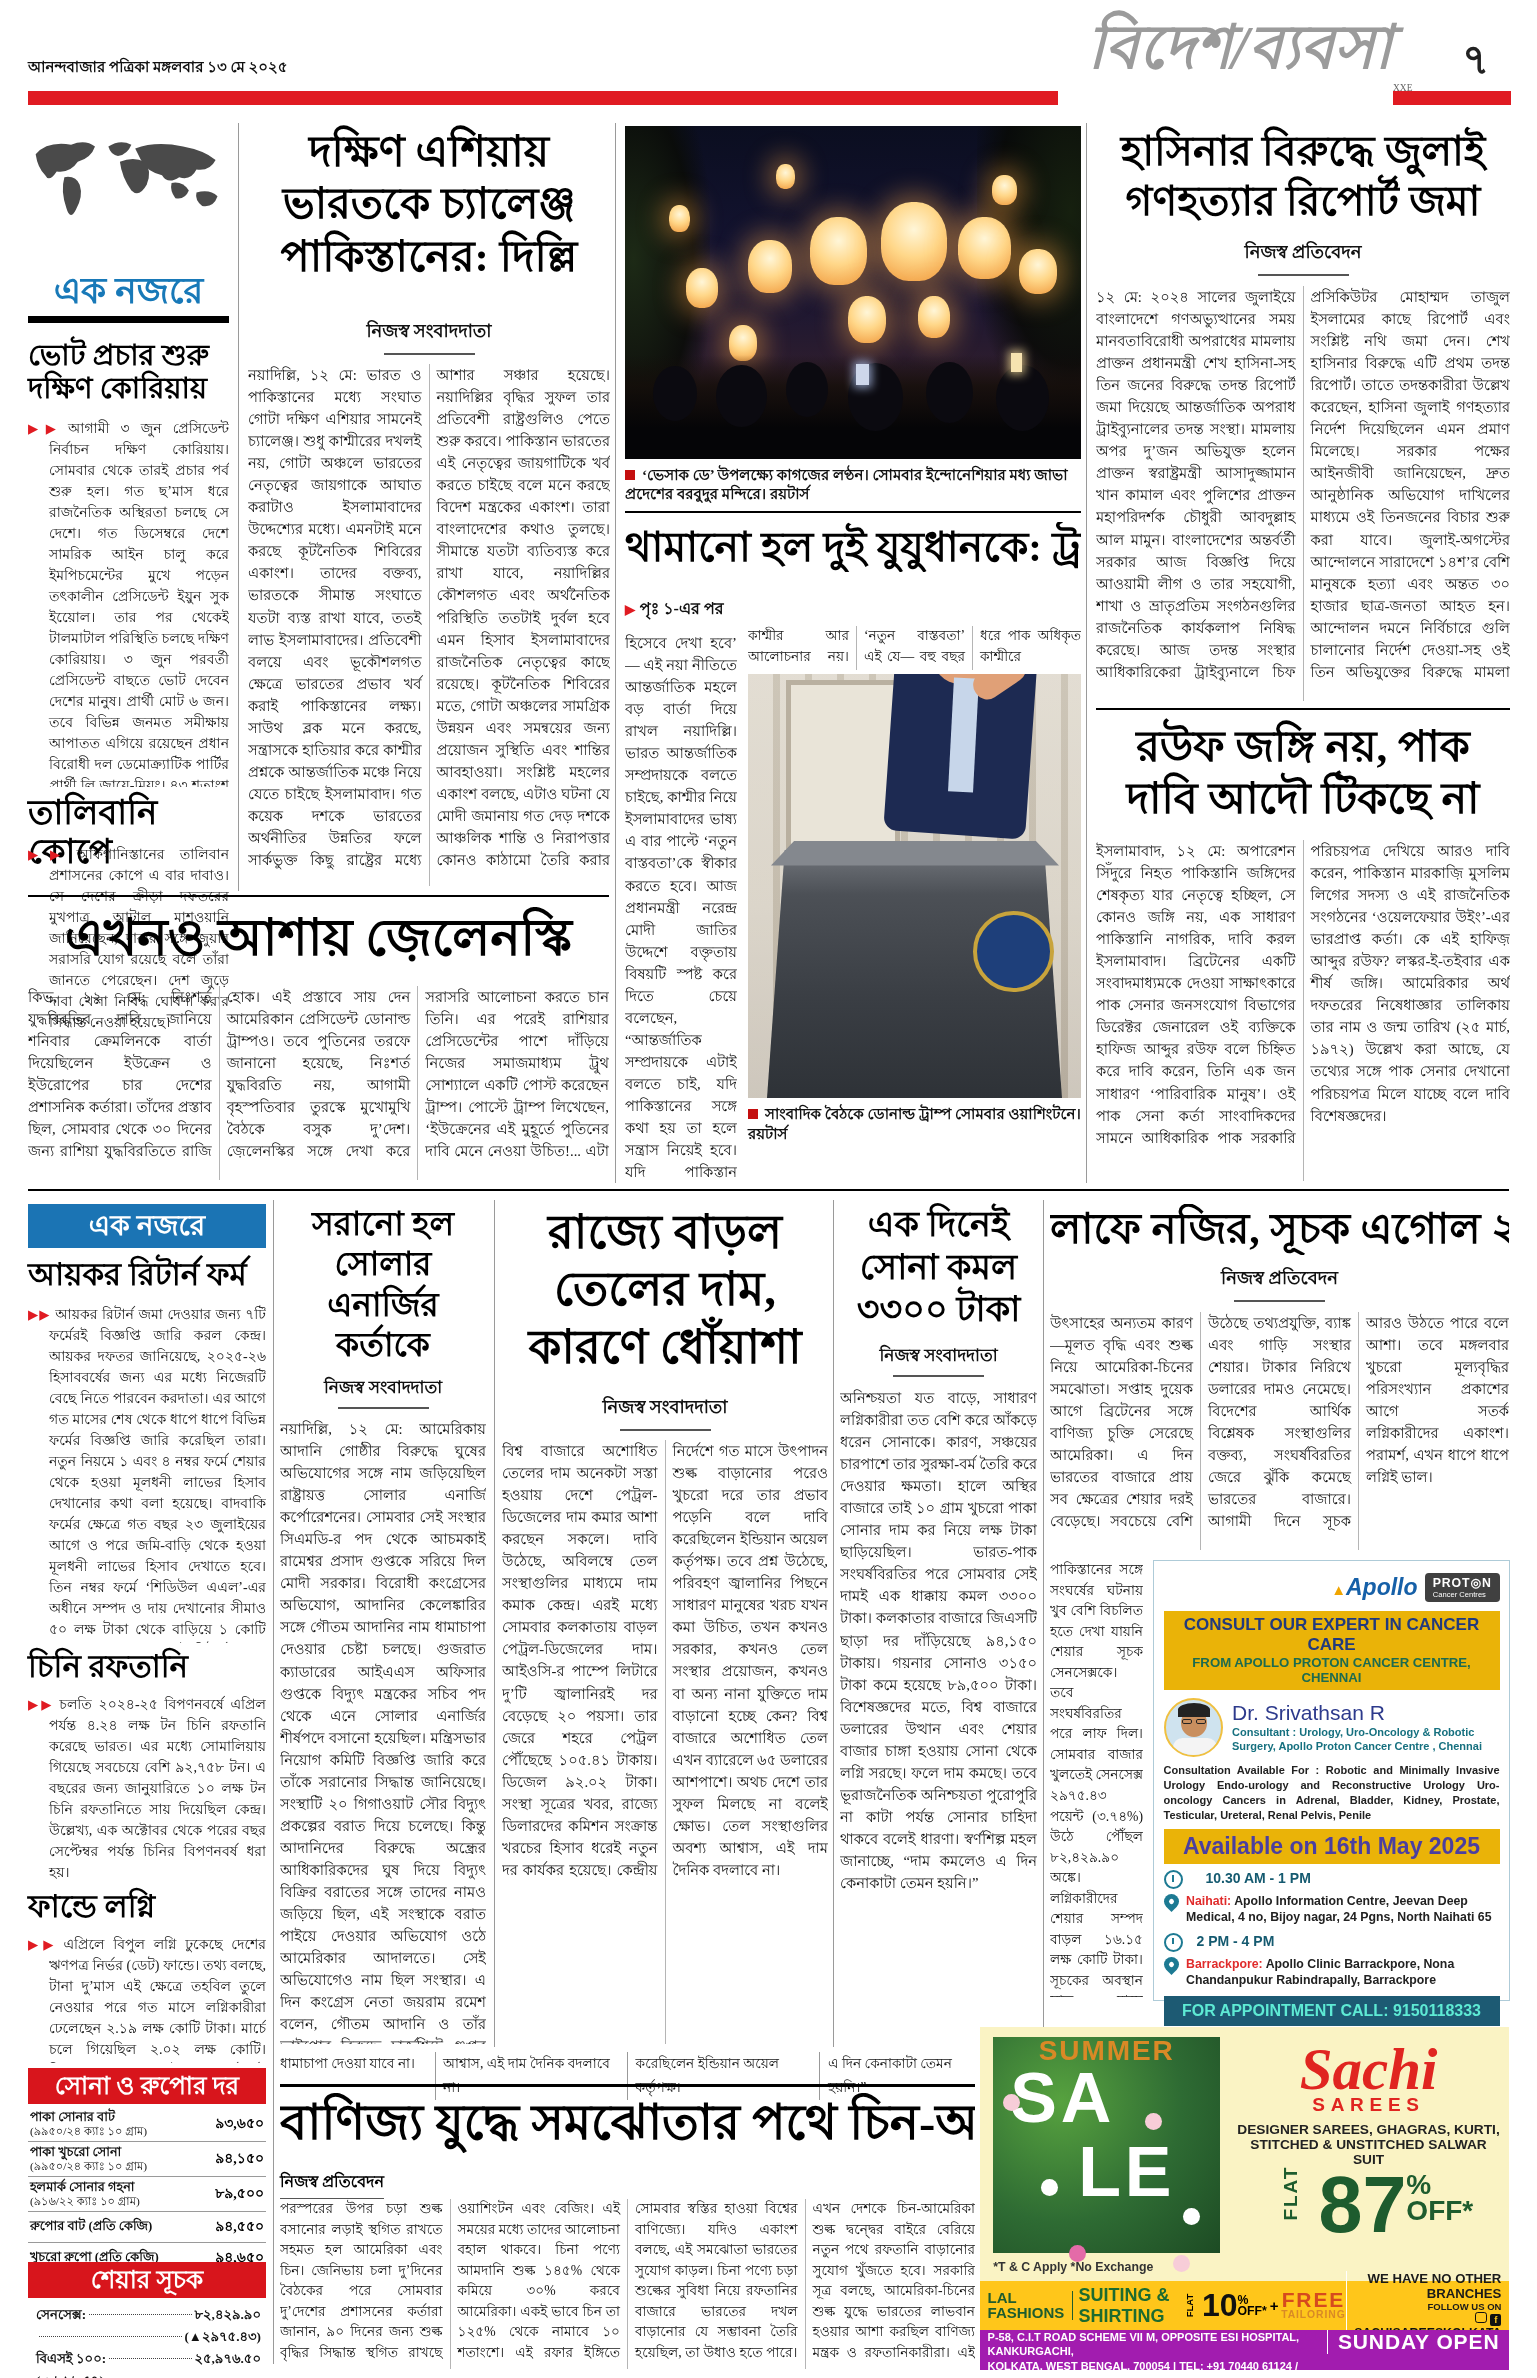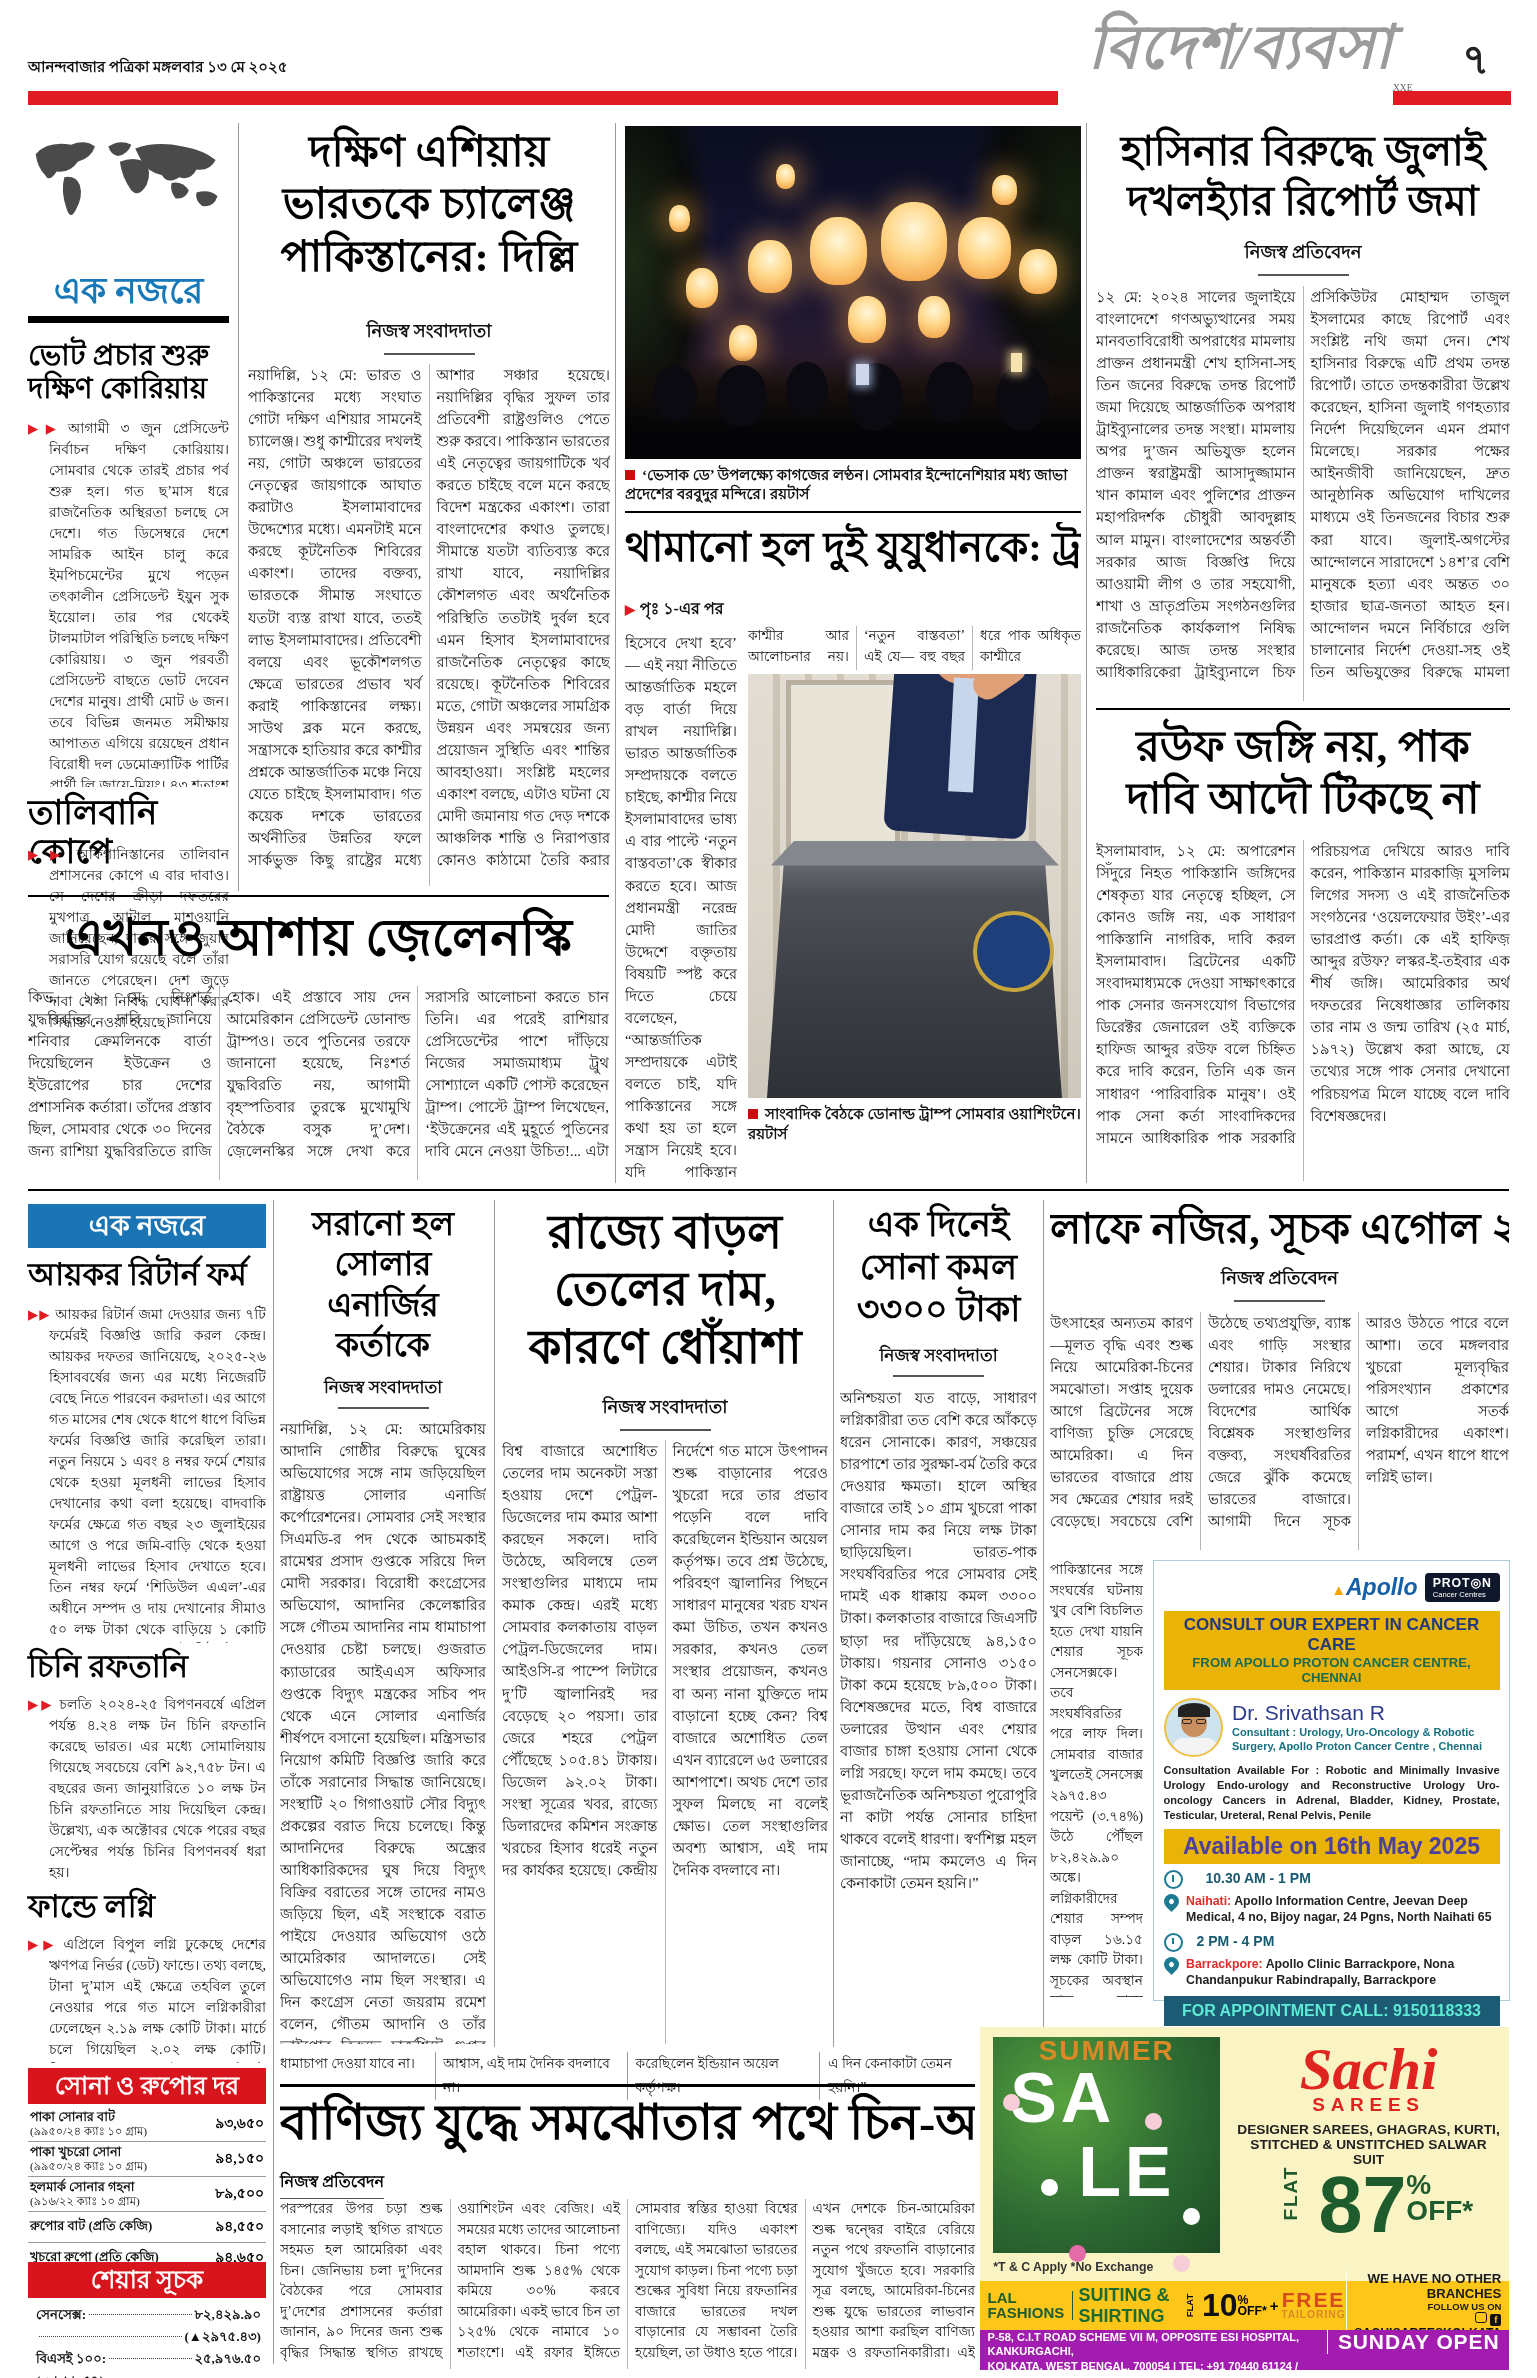--- a/index.html
+++ b/index.html
@@ -137,21 +137,21 @@
     <div class="abs" style="left:223px;top:-11.4px;width:57px;height:28px;background:#e0a077;border-radius:13.2px;transform:rotate(-34deg)"></div>
     <div class="abs" style="left:269px;top:-32px;width:19px;height:32px;background:#e0a077;border-radius:9.5px;transform:rotate(-18deg)"></div>
     <div class="abs" style="left:19px;top:176px;width:295px;height:248px;background:linear-gradient(180deg,#72767c 0%,#4c5056 18%,#3a3e44 60%,#2e3237 100%);clip-path:polygon(6% 0,94% 0,100% 100%,0 100%)"></div>
     <div class="abs" style="left:23px;top:167px;width:288px;height:24.6px;background:#84888e;clip-path:polygon(0 100%,100% 100%,92% 0,8% 0)"></div>
     <div class="abs" style="left:225px;top:237px;width:81px;height:81px;border-radius:50%;background:#1e3f7a;border:4.7px solid #c8a43c"></div>
   </div>
   <div class="abs" style="left:748px;top:1105px;width:333px;font-size:15px;font-weight:bold;color:#111;line-height:1.3"><span class="sq"></span><span>সাংবাদিক বৈঠকে ডোনাল্ড ট্রাম্প সোমবার ওয়াশিংটনে। রয়টার্স</span></div>
 
   <div class="vrule" style="left:1086px;top:123px;height:1060px"></div>
 
-  <div class="abs headline" style="left:1096px;top:126px;width:414px;font-size:41px">হাসিনার বিরুদ্ধে জুলাই দখলই্যার রিপোর্ট জমা</div>
+  <div class="abs headline" style="left:1096px;top:126px;width:414px;font-size:41px">হাসিনার বিরুদ্ধে জুলাই গণহত্যার রিপোর্ট জমা</div>
   <div class="abs byline" style="left:1096px;top:238px;width:414px">নিজস্ব প্রতিবেদন</div>
   <div class="abs cols2 bodytext" style="left:1096px;top:286px;width:414px;height:415px">
     <span>১২ মে: ২০২৪ সালের জুলাইয়ে বাংলাদেশে গণঅভ্যুত্থানের সময় মানবতাবিরোধী অপরাধের মামলায় প্রাক্তন প্রধানমন্ত্রী শেখ হাসিনা-সহ তিন জনের বিরুদ্ধে তদন্ত রিপোর্ট জমা দিয়েছে আন্তর্জাতিক অপরাধ ট্রাইব্যুনালের তদন্ত সংস্থা। মামলায় অপর দু’জন অভিযুক্ত হলেন প্রাক্তন স্বরাষ্ট্রমন্ত্রী আসাদুজ্জামান খান কামাল এবং পুলিশের প্রাক্তন মহাপরিদর্শক চৌধুরী আবদুল্লাহ আল মামুন। বাংলাদেশের অন্তর্বর্তী সরকার আজ বিজ্ঞপ্তি দিয়ে আওয়ামী লীগ ও তার সহযোগী, শাখা ও ভ্রাতৃপ্রতিম সংগঠনগুলির রাজনৈতিক কার্যকলাপ নিষিদ্ধ করেছে। আজ তদন্ত সংস্থার আধিকারিকেরা ট্রাইব্যুনালে চিফ প্রসিকিউটর মোহাম্মদ তাজুল ইসলামের কাছে রিপোর্ট এবং সংশ্লিষ্ট নথি জমা দেন। শেখ হাসিনার বিরুদ্ধে এটি প্রথম তদন্ত রিপোর্ট। তাতে তদন্তকারীরা উল্লেখ করেছেন, হাসিনা জুলাই গণহত্যার নির্দেশ দিয়েছিলেন এমন প্রমাণ মিলেছে। সরকার পক্ষের আইনজীবী জানিয়েছেন, দ্রুত আনুষ্ঠানিক</span>
     <span>অভিযোগ দাখিলের মাধ্যমে ওই তিনজনের বিচার শুরু করা যাবে। জুলাই-অগস্টের আন্দোলনে সারাদেশে ১৪শ’র বেশি মানুষকে হত্যা এবং অন্তত ৩০ হাজার ছাত্র-জনতা আহত হন। আন্দোলন দমনে নির্বিচারে গুলি চালানোর নির্দেশ দেওয়া-সহ ওই তিন অভিযুক্তের বিরুদ্ধে মামলা করা হয়েছে। প্লট দুর্নীতি মামলায় আজ সোমবার ঢাকা মহানগর জ্যেষ্ঠ বিশেষ জজ মো. জাকির হোসেন গালিবের আদালতে হাসিনা, তাঁর ছেলে সজীব ওয়াজেদ জয়-সহ ২৯ জনের গ্রেফতার সংক্রান্ত রিপোর্ট জমা দেওয়ার কথা ছিল। কিন্তু পুলিশ অভিযুক্তদের গ্রেফতার সংক্রান্ত রিপোর্ট দাখিল না করায় বিচারক ২৫ মে নয়া তারিখ ধার্য করেন। আজ বাংলাদেশের স্বরাষ্ট্র মন্ত্রক বিজ্ঞপ্তি দিয়ে ঘোষণা করেছে, আন্তর্জাতিক অপরাধ ট্রাইব্যুনালে আওয়ামী লীগ এবং তার সহযোগী, শাখা সংগঠনগুলির নেতা-কর্মীদের বিরুদ্ধে বিচার শেষ না হওয়া পর্যন্ত দলটির যাবতীয় কাজকর্ম নিষিদ্ধ ঘোষণা করা হয়েছে।</span>
   </div>
   <div class="hrule" style="left:1096px;top:708px;width:414px;height:1.9px"></div>
 
   <div class="abs headline" style="left:1096px;top:721px;width:414px;font-size:43px">রউফ জঙ্গি নয়, পাক দাবি আদৌ টিকছে না</div>
   <div class="abs cols2 bodytext" style="left:1096px;top:840px;width:414px;height:341px">
     <span>ইসলামাবাদ, ১২ মে: অপারেশন সিঁদুরে নিহত পাকিস্তানি জঙ্গিদের শেষকৃত্য যার নেতৃত্বে হচ্ছিল, সে কোনও জঙ্গি নয়, এক সাধারণ পাকিস্তানি নাগরিক, দাবি করল ইসলামাবাদ। ব্রিটেনের একটি সংবাদমাধ্যমকে দেওয়া সাক্ষাৎকারে পাক সেনার জনসংযোগ বিভাগের ডিরেক্টর জেনারেল ওই ব্যক্তিকে হাফিজ আব্দুর রউফ বলে চিহ্নিত করে দাবি করেন, তিনি এক জন সাধারণ ‘পারিবারিক মানুষ’। ওই পাক সেনা কর্তা সাংবাদিকদের সামনে</span>
@@ -263,21 +263,21 @@
     <span>উৎসাহের অন্যতম কারণ—মূলত বৃদ্ধি এবং শুল্ক নিয়ে আমেরিকা-চিনের সমঝোতা। সপ্তাহ দুয়েক আগে ব্রিটেনের সঙ্গে বাণিজ্য চুক্তি সেরেছে আমেরিকা। এ দিন ভারতের বাজারে প্রায় সব ক্ষেত্রের শেয়ার দরই বেড়েছে। সবচেয়ে বেশি উঠেছে তথ্যপ্রযুক্তি, ব্যাঙ্ক এবং গাড়ি সংস্থার শেয়ার। টাকার নিরিখে ডলারের দামও নেমেছে।</span>
     <span>বিদেশের আর্থিক বিশ্লেষক সংস্থাগুলির বক্তব্য, সংঘর্ষবিরতির জেরে ঝুঁকি কমেছে ভারতের বাজারে। আগামী দিনে সূচক আরও উঠতে পারে বলে আশা। তবে মঙ্গলবার খুচরো মূল্যবৃদ্ধির পরিসংখ্যান প্রকাশের আগে সতর্ক লগ্নিকারীদের একাংশ। পরামর্শ, এখন ধাপে ধাপে লগ্নিই ভাল।</span>
   </div>
   <div class="abs bodytext" style="left:1050px;top:1560px;width:93px;height:437px;font-size:13.7px">পাকিস্তানের সঙ্গে সংঘর্ষের ঘটনায় খুব বেশি বিচলিত হতে দেখা যায়নি শেয়ার সূচক সেনসেক্সকে। তবে সংঘর্ষবিরতির পরে লাফ দিল। সোমবার বাজার খুলতেই সেনসেক্স ২৯৭৫.৪৩ পয়েন্ট (৩.৭৪%) উঠে পৌঁছল ৮২,৪২৯.৯০ অঙ্কে। লগ্নিকারীদের শেয়ার সম্পদ বাড়ল ১৬.১৫ লক্ষ কোটি টাকা। সূচকের অবস্থান সাত মাসে সর্বোচ্চ। আর দৈনিক হিসেবে উত্থানের অঙ্ক গত চার বছরে এই প্রথম। নিফটিও ৯১৬.৭০ পয়েন্ট বেড়ে থেমেছে ২৪,৯২৪.৭০ অঙ্কে। ফের একদিনে সূচকের এতখানি উত্থান দেখল দালাল স্ট্রিট। বিশেষজ্ঞদের মতে, ভারত-পাক সংঘর্ষবিরতি এবং আমেরিকা-চিন বাণিজ্য আলোচনার অগ্রগতিই বাজারকে চাঙ্গা করেছে। বিদেশি লগ্নিকারী সংস্থাগুলিও টানা শেয়ার কিনছে। তবে সতর্কবার্তাও দিচ্ছেন তাঁরা।</div>
 
   <div class="abs sans" style="left:1153px;top:1560px;width:357px;height:441px;background:#fff;border:1.9px solid #aecbd8;padding:5.7px 9.5px">
     <div style="display:flex;justify-content:flex-end;align-items:center;gap:7.6px;height:42px">
       <div style="font-size:23px;font-weight:bold;font-style:italic;color:#1660a8">
         <span style="color:#f0a500;font-size:15px">▲</span><span>Apollo</span>
       </div>
-      <div style="background:#0f172a;color:#fff;border-radius:3.8px;padding:2.8px 7.6px;text-align:left">
+      <div style="background:#404040;color:#fff;border-radius:3.8px;padding:2.8px 7.6px;text-align:left">
         <div style="font-size:12.3px;font-weight:bold;letter-spacing:0.9px">PROT◎N</div>
         <div style="font-size:7.6px">Cancer Centres</div>
       </div>
     </div>
     <div class="ad-yellow" style="padding:4.7px 1.9px;margin-top:1.9px">
       <div style="font-size:17px;color:#223a7d">CONSULT OUR EXPERT IN CANCER CARE</div>
       <div style="font-size:13.2px;color:#1d6b4f">FROM APOLLO PROTON CANCER CENTRE, CHENNAI</div>
     </div>
     <div style="display:flex;gap:9.5px;margin-top:7.6px;align-items:center">
       <div style="width:59px;height:59px;border-radius:50%;border:2.8px solid #f0c040;background:#cfe3ef;position:relative;flex:none;overflow:hidden">

